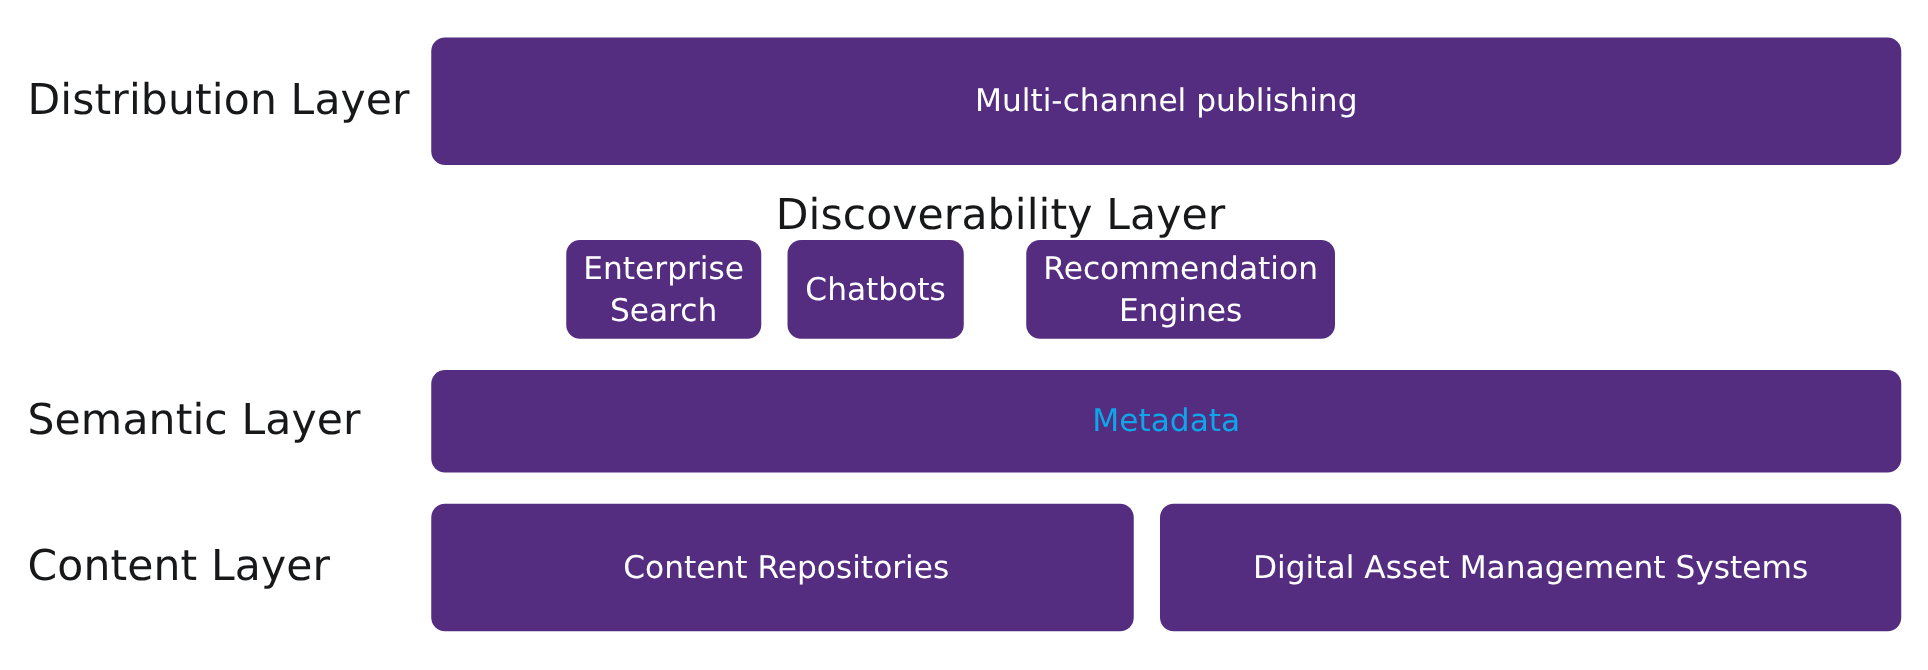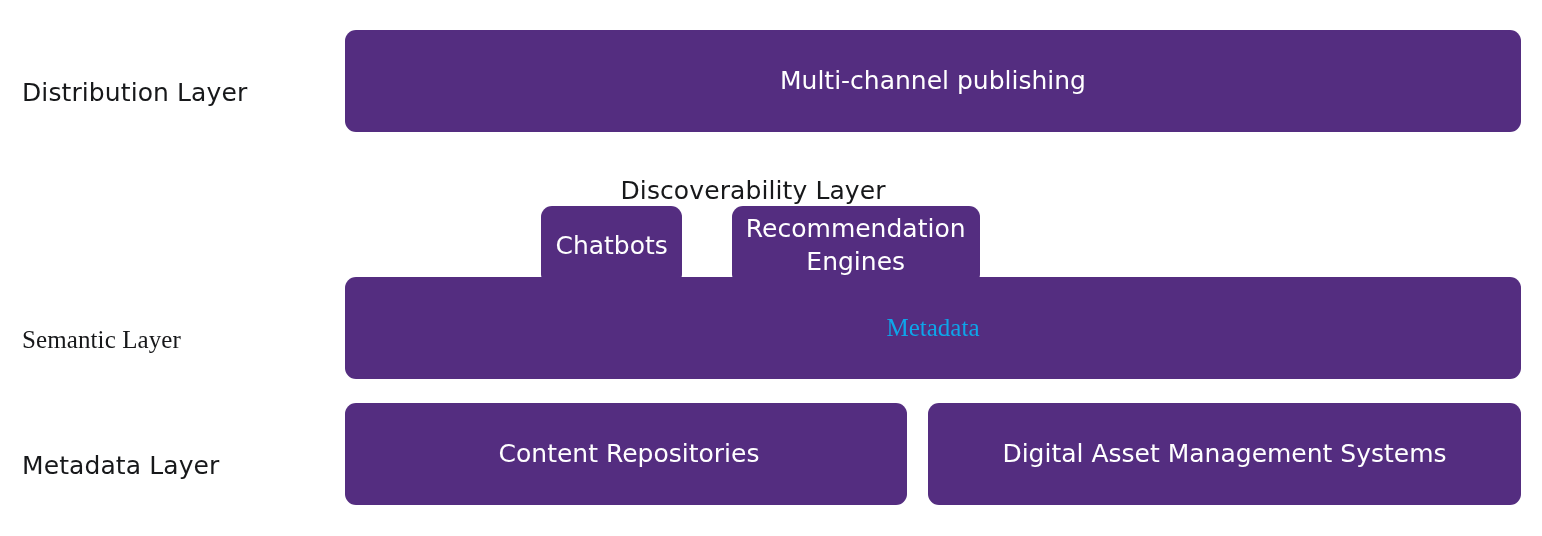--- a/index.html
+++ b/index.html
@@ -27,27 +27,26 @@
     width: 1542px;
     display: flex;
     align-items: center;
   }
 
   .row-label {
     width: 345px;
     box-sizing: border-box;
     padding-left: 22px;
     padding-right: 20px;
-    font-size: 25px;
+    font-size: 34px;
     line-height: 1.15;
     color: #17181a;
     letter-spacing: 0.1px;
     white-space: nowrap;
     font-weight: 400;
-    margin-top: 24px;
   }
 
   .boxes {
     display: flex;
     flex: 1;
     height: 100%;
     gap: 21px;
     padding-right: 21px;
     box-sizing: border-box;
     align-items: flex-end;
@@ -67,52 +66,54 @@
     padding: 6px 14px;
     box-sizing: border-box;
     flex: 1 1 0;
     height: 100%;
     white-space: pre-line;
   }
 
   
   #row-distribution   { top: 30px;  height: 102px; }
   #row-discoverability{ top: 153px; height: 102px; flex-direction: column; }
-  #row-semantic       { top: 277px; height: 102px; font-family: Liberation Serif, serif; }
+  #row-semantic       { top: 296px; height: 82px; }
   #row-content        { top: 403px; height: 102px; }
 </style>
 </head>
 <body>
 
 <div id="diagram" style="background: rgb(255, 255, 255);">
 
   <div class="layer-row" id="row-distribution">
     <div class="row-label" style="color: rgb(23, 24, 26);">Distribution Layer</div>
     <div class="boxes">
       <div class="node-box" style="background: rgb(84, 45, 128); color: rgb(255, 255, 255); flex: 1 1 0px;">Multi-channel publishing</div>
     </div>
   </div>
 
   <div class="layer-row" id="row-discoverability">
     <div class="row-label" style="color: rgb(23, 24, 26);">Discoverability Layer</div>
     <div class="boxes">
+      <div class="node-box" style="background: rgb(84, 45, 128); color: rgb(255, 255, 255); flex: 1 1 0px;">Enterprise
+Search</div>
       <div class="node-box" style="background: rgb(84, 45, 128); color: rgb(255, 255, 255); flex: 1 1 0px;">Chatbots</div>
       <div class="node-box" style="background: rgb(84, 45, 128); color: rgb(255, 255, 255); flex: 1 1 0px; margin-left: 29px;">Recommendation
 Engines</div>
     </div>
   </div>
 
   <div class="layer-row" id="row-semantic">
     <div class="row-label" style="color: rgb(23, 24, 26);">Semantic Layer</div>
     <div class="boxes">
       <div class="node-box" style="background: rgb(84, 45, 128); color: #0ea5e9; flex: 1 1 0px;">Metadata</div>
     </div>
   </div>
 
   <div class="layer-row" id="row-content">
-    <div class="row-label" style="color: rgb(23, 24, 26);">Metadata Layer</div>
+    <div class="row-label" style="color: rgb(23, 24, 26);">Content Layer</div>
     <div class="boxes">
       <div class="node-box" style="background: rgb(84, 45, 128); color: rgb(255, 255, 255); flex: 1 1 0px; padding-left: 20px;">Content Repositories</div>
       <div class="node-box" style="background: rgb(84, 45, 128); color: rgb(255, 255, 255); flex: 1.07 1 0px;">Digital Asset Management Systems</div>
     </div>
   </div>
 
 </div>
 
 </body></html>

